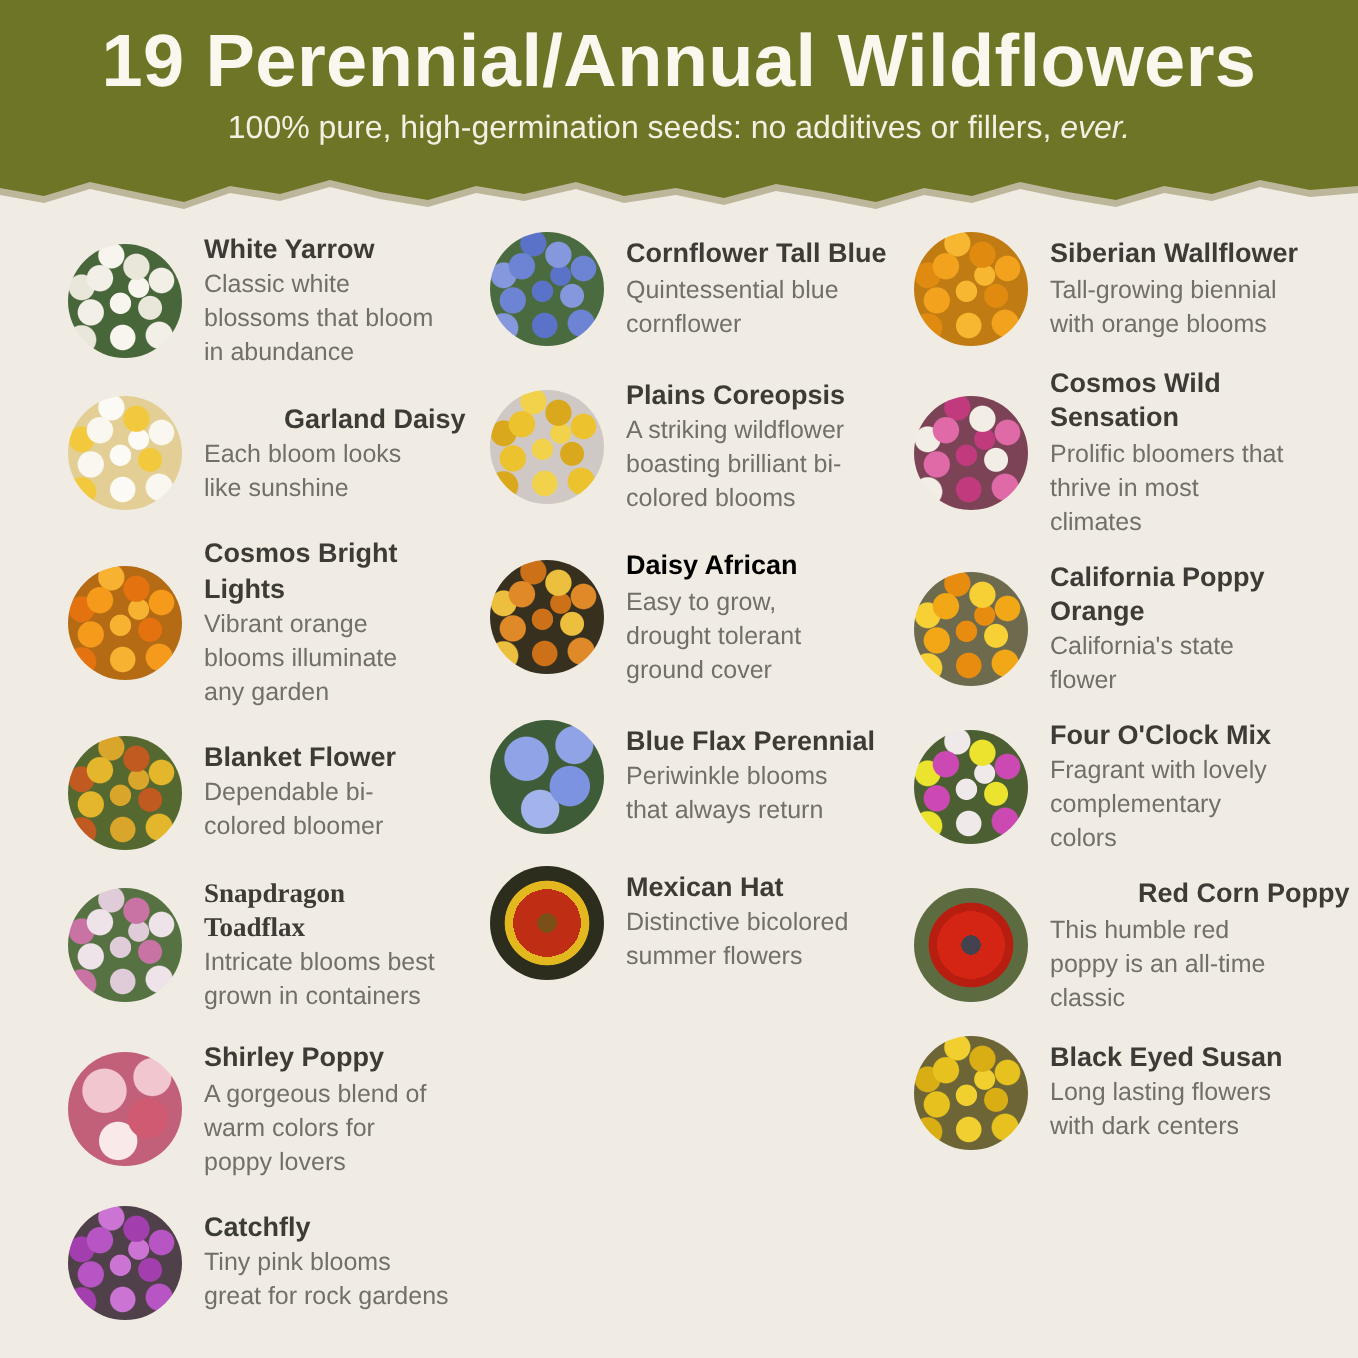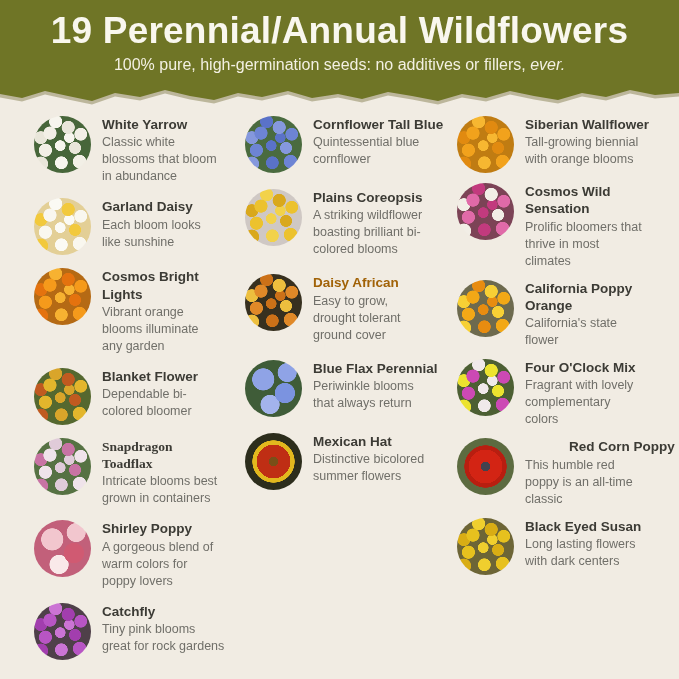--- a/index.html
+++ b/index.html
@@ -8,21 +8,21 @@
   .hdr{background:#6f7526;padding-top:11px;height:73px;text-align:center;}
   .hdr h1{margin:0;font-size:37px;font-weight:700;color:#f9f7ee;letter-spacing:.2px;line-height:1.1;}
   .sub{margin:4px 0 0 0;font-size:16px;color:#f3f0e2;}
   .sub em{font-style:italic;}
   .tear{display:block;width:679px;height:26px;}
   .grid{display:flex;padding:6px 0 0 34px;gap:5px;}
   .col{display:flex;flex-direction:column;}
   .col1{width:206px;}
   .col2{width:207px;}
   .col3{width:222px;}
-  .entry{display:flex;align-items:flex-start;gap:11px;}
+  .entry{display:flex;align-items:center;gap:11px;}
   .col1 .entry{margin-bottom:13px;}
   .col2 .entry{margin-bottom:16px;}
   .col3 .entry{margin-bottom:10px;}
   .circle{width:57px;height:57px;border-radius:50%;flex:0 0 57px;}
   .text{flex:1;min-width:0;}
   .name{font-size:13.5px;font-weight:700;color:#3c3b35;line-height:1.28;white-space:pre-line;}
   .desc{font-size:12.5px;color:#706f69;line-height:1.36;white-space:pre-line;margin-top:1px;}
 </style>
 </head>
 <body>
@@ -49,21 +49,21 @@
       <div class="name" style="color: rgb(60, 59, 53);">White Yarrow</div>
       <div class="desc" style="color: rgb(112, 111, 105);">Classic white
 blossoms that bloom
 in abundance</div>
     </div>
   </div>
 
   <div class="entry">
     <div class="circle" style="background: radial-gradient(circle at 28% 30%, rgb(249, 247, 239) 0px, rgb(249, 247, 239) 11%, transparent 12%), radial-gradient(circle at 60% 20%, rgb(242, 201, 60) 0px, rgb(242, 201, 60) 11%, transparent 12%), radial-gradient(circle at 46% 52%, rgb(251, 250, 244) 0px, rgb(251, 250, 244) 12%, transparent 13%), radial-gradient(circle at 20% 60%, rgb(249, 247, 239) 0px, rgb(249, 247, 239) 11%, transparent 12%), radial-gradient(circle at 72% 56%, rgb(242, 201, 60) 0px, rgb(242, 201, 60) 11%, transparent 12%), radial-gradient(circle at 48% 82%, rgb(251, 250, 244) 0px, rgb(251, 250, 244) 11%, transparent 12%), radial-gradient(circle at 82% 32%, rgb(249, 247, 239) 0px, rgb(249, 247, 239) 10%, transparent 11%), radial-gradient(circle at 12% 38%, rgb(242, 201, 60) 0px, rgb(242, 201, 60) 10%, transparent 11%), radial-gradient(circle at 38% 10%, rgb(251, 250, 244) 0px, rgb(251, 250, 244) 10%, transparent 11%), radial-gradient(circle at 80% 80%, rgb(249, 247, 239) 0px, rgb(249, 247, 239) 10%, transparent 11%), radial-gradient(circle at 12% 84%, rgb(242, 201, 60) 0px, rgb(242, 201, 60) 10%, transparent 11%), radial-gradient(circle at 62% 38%, rgb(251, 250, 244) 0px, rgb(251, 250, 244) 10%, transparent 11%), rgb(227, 207, 150);"></div>
     <div class="text">
-      <div class="name" style="color: rgb(60, 59, 53);">Garland Daisy</div>
+      <div class="name" style="color: rgb(60, 59, 53); margin-left: 40px;">Garland Daisy</div>
       <div class="desc" style="color: rgb(112, 111, 105);">Each bloom looks
 like sunshine</div>
     </div>
   </div>
 
   <div class="entry">
     <div class="circle" style="background: radial-gradient(circle at 28% 30%, rgb(245, 154, 27) 0px, rgb(245, 154, 27) 11%, transparent 12%), radial-gradient(circle at 60% 20%, rgb(228, 114, 14) 0px, rgb(228, 114, 14) 11%, transparent 12%), radial-gradient(circle at 46% 52%, rgb(247, 178, 49) 0px, rgb(247, 178, 49) 12%, transparent 13%), radial-gradient(circle at 20% 60%, rgb(245, 154, 27) 0px, rgb(245, 154, 27) 11%, transparent 12%), radial-gradient(circle at 72% 56%, rgb(228, 114, 14) 0px, rgb(228, 114, 14) 11%, transparent 12%), radial-gradient(circle at 48% 82%, rgb(247, 178, 49) 0px, rgb(247, 178, 49) 11%, transparent 12%), radial-gradient(circle at 82% 32%, rgb(245, 154, 27) 0px, rgb(245, 154, 27) 10%, transparent 11%), radial-gradient(circle at 12% 38%, rgb(228, 114, 14) 0px, rgb(228, 114, 14) 10%, transparent 11%), radial-gradient(circle at 38% 10%, rgb(247, 178, 49) 0px, rgb(247, 178, 49) 10%, transparent 11%), radial-gradient(circle at 80% 80%, rgb(245, 154, 27) 0px, rgb(245, 154, 27) 10%, transparent 11%), radial-gradient(circle at 12% 84%, rgb(228, 114, 14) 0px, rgb(228, 114, 14) 10%, transparent 11%), radial-gradient(circle at 62% 38%, rgb(247, 178, 49) 0px, rgb(247, 178, 49) 10%, transparent 11%), rgb(181, 106, 20);"></div>
     <div class="text">
       <div class="name" style="color: rgb(60, 59, 53);">Cosmos Bright
 Lights</div>
@@ -127,21 +127,21 @@
       <div class="name" style="color: rgb(60, 59, 53);">Plains Coreopsis</div>
       <div class="desc" style="color: rgb(112, 111, 105);">A striking wildflower
 boasting brilliant bi-
 colored blooms</div>
     </div>
   </div>
 
   <div class="entry">
     <div class="circle" style="background: radial-gradient(circle at 28% 30%, rgb(224, 137, 40) 0px, rgb(224, 137, 40) 11%, transparent 12%), radial-gradient(circle at 60% 20%, rgb(237, 191, 62) 0px, rgb(237, 191, 62) 11%, transparent 12%), radial-gradient(circle at 46% 52%, rgb(204, 113, 24) 0px, rgb(204, 113, 24) 12%, transparent 13%), radial-gradient(circle at 20% 60%, rgb(224, 137, 40) 0px, rgb(224, 137, 40) 11%, transparent 12%), radial-gradient(circle at 72% 56%, rgb(237, 191, 62) 0px, rgb(237, 191, 62) 11%, transparent 12%), radial-gradient(circle at 48% 82%, rgb(204, 113, 24) 0px, rgb(204, 113, 24) 11%, transparent 12%), radial-gradient(circle at 82% 32%, rgb(224, 137, 40) 0px, rgb(224, 137, 40) 10%, transparent 11%), radial-gradient(circle at 12% 38%, rgb(237, 191, 62) 0px, rgb(237, 191, 62) 10%, transparent 11%), radial-gradient(circle at 38% 10%, rgb(204, 113, 24) 0px, rgb(204, 113, 24) 10%, transparent 11%), radial-gradient(circle at 80% 80%, rgb(224, 137, 40) 0px, rgb(224, 137, 40) 10%, transparent 11%), radial-gradient(circle at 12% 84%, rgb(237, 191, 62) 0px, rgb(237, 191, 62) 10%, transparent 11%), radial-gradient(circle at 62% 38%, rgb(204, 113, 24) 0px, rgb(204, 113, 24) 10%, transparent 11%), rgb(55, 48, 31);"></div>
     <div class="text">
-      <div class="name" style="color: #a16207;">Daisy African</div>
+      <div class="name" style="color: #000000;">Daisy African</div>
       <div class="desc" style="color: rgb(112, 111, 105);">Easy to grow,
 drought tolerant
 ground cover</div>
     </div>
   </div>
 
 
   <div class="entry">
     <div class="circle" style="background: radial-gradient(circle at 32% 34%, rgb(143, 163, 230) 0px, rgb(143, 163, 230) 20%, transparent 21%), radial-gradient(circle at 70% 58%, rgb(123, 147, 224) 0px, rgb(123, 147, 224) 19%, transparent 20%), radial-gradient(circle at 44% 78%, rgb(163, 179, 236) 0px, rgb(163, 179, 236) 17%, transparent 18%), radial-gradient(circle at 74% 22%, rgb(143, 163, 230) 0px, rgb(143, 163, 230) 15%, transparent 16%), rgb(63, 92, 56);"></div>
     <div class="text">

